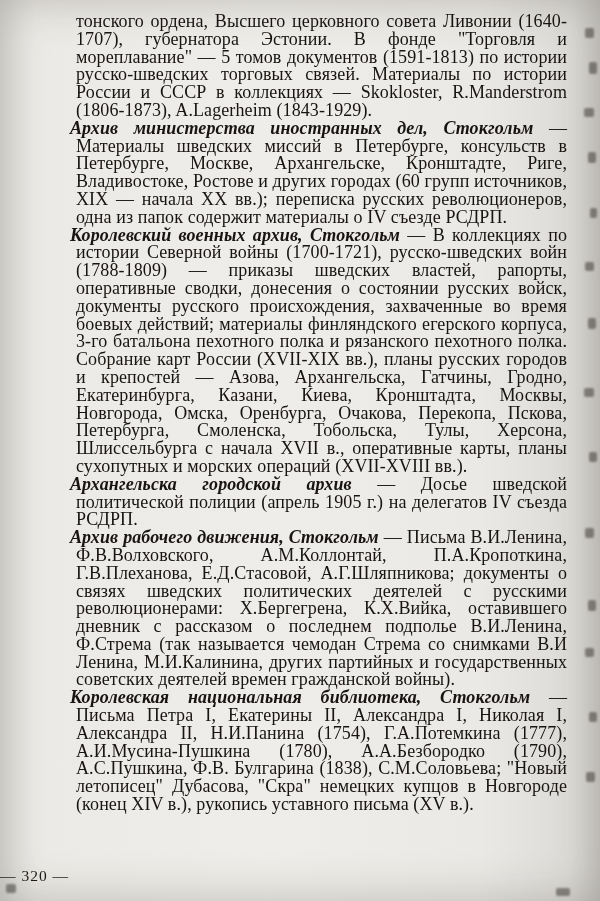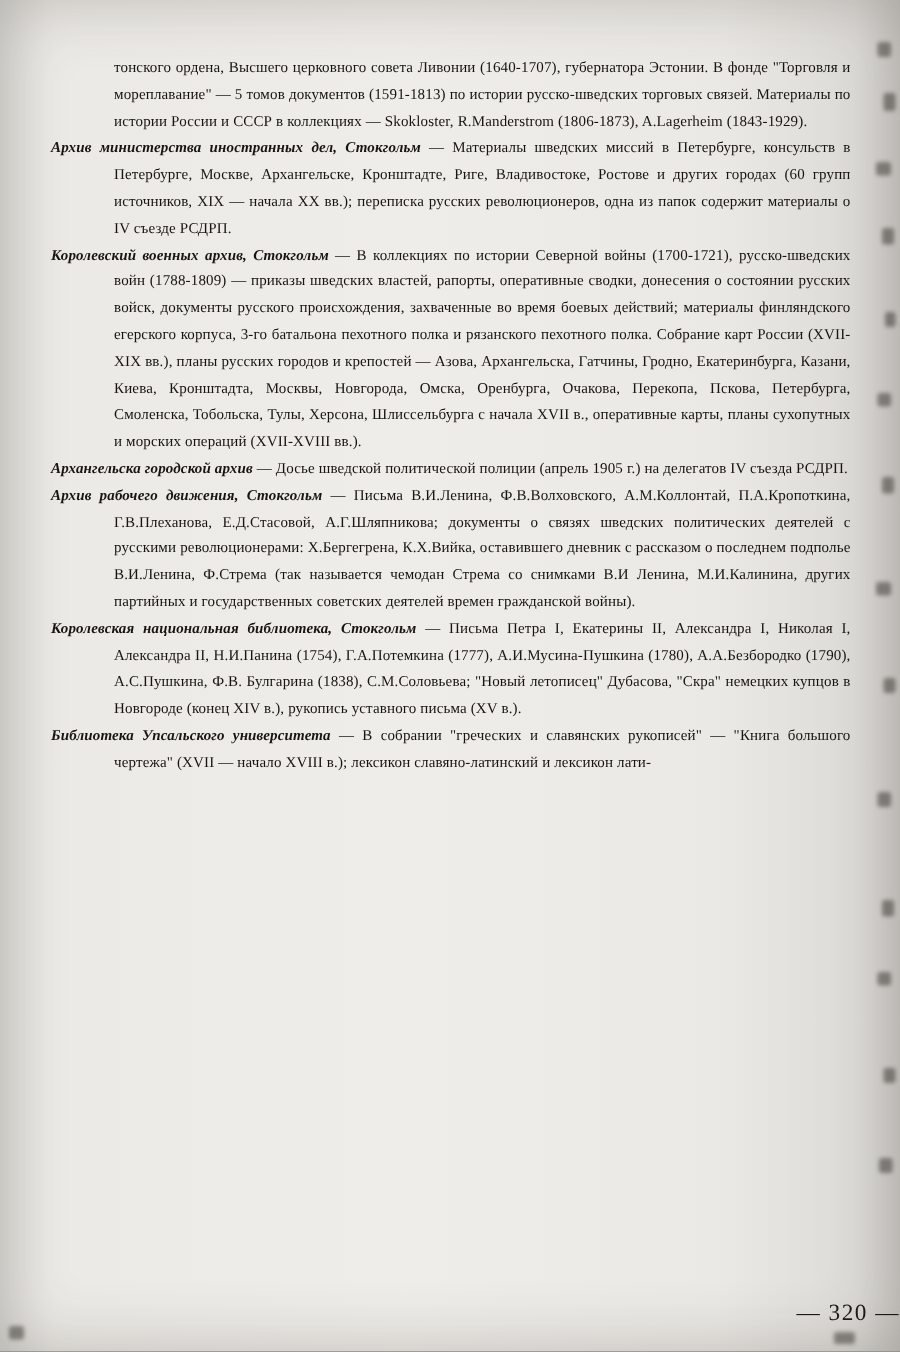--- a/index.html
+++ b/index.html
@@ -12,46 +12,47 @@
     width: 600px;
     height: 901px;
     overflow: hidden;
     background: linear-gradient(90deg, #e0dfdb 0%, #eceae6 6%, #efede9 45%, #ebe9e5 80%, #dddbd7 95%, #cfcdc9 100%);
     box-shadow: inset 0 0 45px rgba(60, 58, 52, 0.28);
     font-family: "Liberation Serif", "DejaVu Serif", serif;
     color: #171411;
   }
   .text-block {
     position: absolute;
-    top: 37px;
+    top: 13px;
     left: 34px;
     width: 533px;
-    font-size: 10px;
+    font-size: 18px;
     line-height: 17.8px;
     text-align: justify;
     letter-spacing: 0.1px;
   }
   .para {
     margin: 0;
     padding-left: 42px;
     text-indent: -42px;
   }
   .para.no-lead {
     text-indent: 0;
   }
   .lead {
     font-weight: bold;
     font-style: italic;
+    margin-left: 36px;
   }
   .page-number {
     position: absolute;
     left: 0;
     bottom: 16px;
     width: 100%;
-    text-align: right;
+    text-align: left;
     font-size: 15.5px;
     letter-spacing: 1px;
     color: #1d1a16;
   }
   .artifact {
     position: absolute;
     background: #33302b;
     opacity: 0.5;
     filter: blur(1.3px);
     border-radius: 2px;
@@ -69,21 +70,20 @@
     <p class="para"><span class="lead">Архив министерства иностранных дел, Стокгольм</span><span> — Материалы шведских миссий в Петербурге, консульств в Петербурге, Москве, Архангельске, Кронштадте, Риге, Владивостоке, Ростове и других городах (60 групп источников, XIX — начала XX вв.); переписка русских революционеров, одна из папок содержит материалы о IV съезде РСДРП.</span></p>
 
     <p class="para"><span class="lead">Королевский военных архив, Стокгольм</span><span> — В коллекциях по истории Северной войны (1700-1721), русско-шведских войн (1788-1809) — приказы шведских властей, рапорты, оперативные сводки, донесения о состоянии русских войск, документы русского происхождения, захваченные во время боевых действий; материалы финляндского егерского корпуса, 3-го батальона пехотного полка и рязанского пехотного полка. Собрание карт России (XVII-XIX вв.), планы русских городов и крепостей — Азова, Архангельска, Гатчины, Гродно, Екатеринбурга, Казани, Киева, Кронштадта, Москвы, Новгорода, Омска, Оренбурга, Очакова, Перекопа, Пскова, Петербурга, Смоленска, Тобольска, Тулы, Херсона, Шлиссельбурга с начала XVII в., оперативные карты, планы сухопутных и морских операций (XVII-XVIII вв.).</span></p>
 
     <p class="para"><span class="lead">Архангельска городской архив</span><span> — Досье шведской политической полиции (апрель 1905 г.) на делегатов IV съезда РСДРП.</span></p>
 
     <p class="para"><span class="lead">Архив рабочего движения, Стокгольм</span><span> — Письма В.И.Ленина, Ф.В.Волховского, А.М.Коллонтай, П.А.Кропоткина, Г.В.Плеханова, Е.Д.Стасовой, А.Г.Шляпникова; документы о связях шведских политических деятелей с русскими революционерами: Х.Бергегрена, К.Х.Вийка, оставившего дневник с рассказом о последнем подполье В.И.Ленина, Ф.Стрема (так называется чемодан Стрема со снимками В.И Ленина, М.И.Калинина, других партийных и государственных советских деятелей времен гражданской войны).</span></p>
 
     <p class="para"><span class="lead">Королевская национальная библиотека, Стокгольм</span><span> — Письма Петра I, Екатерины II, Александра I, Николая I, Александра II, Н.И.Панина (1754), Г.А.Потемкина (1777), А.И.Мусина-Пушкина (1780), А.А.Безбородко (1790), А.С.Пушкина, Ф.В. Булгарина (1838), С.М.Соловьева; "Новый летописец" Дубасова, "Скра" немецких купцов в Новгороде (конец XIV в.), рукопись уставного письма (XV в.).</span></p>
 
-    <p class="para"><span class="lead">Библиотека Упсальского университета</span><span> — В собрании "греческих и славянских рукописей" — "Книга большого чертежа" (XVII — начало XVIII в.); лексикон славяно-латинский и лексикон лати-</span></p>
 
   </div>
 
   <div class="page-number">— 320 —</div>
 
   <div class="artifact" style="left:585px; top:28px;  width:9px;  height:10px;"></div>
   <div class="artifact" style="left:589px; top:62px;  width:8px;  height:12px;"></div>
   <div class="artifact" style="left:584px; top:108px; width:10px; height:9px;"></div>
   <div class="artifact" style="left:588px; top:152px; width:8px;  height:11px;"></div>
   <div class="artifact" style="left:590px; top:208px; width:7px;  height:10px;"></div>

